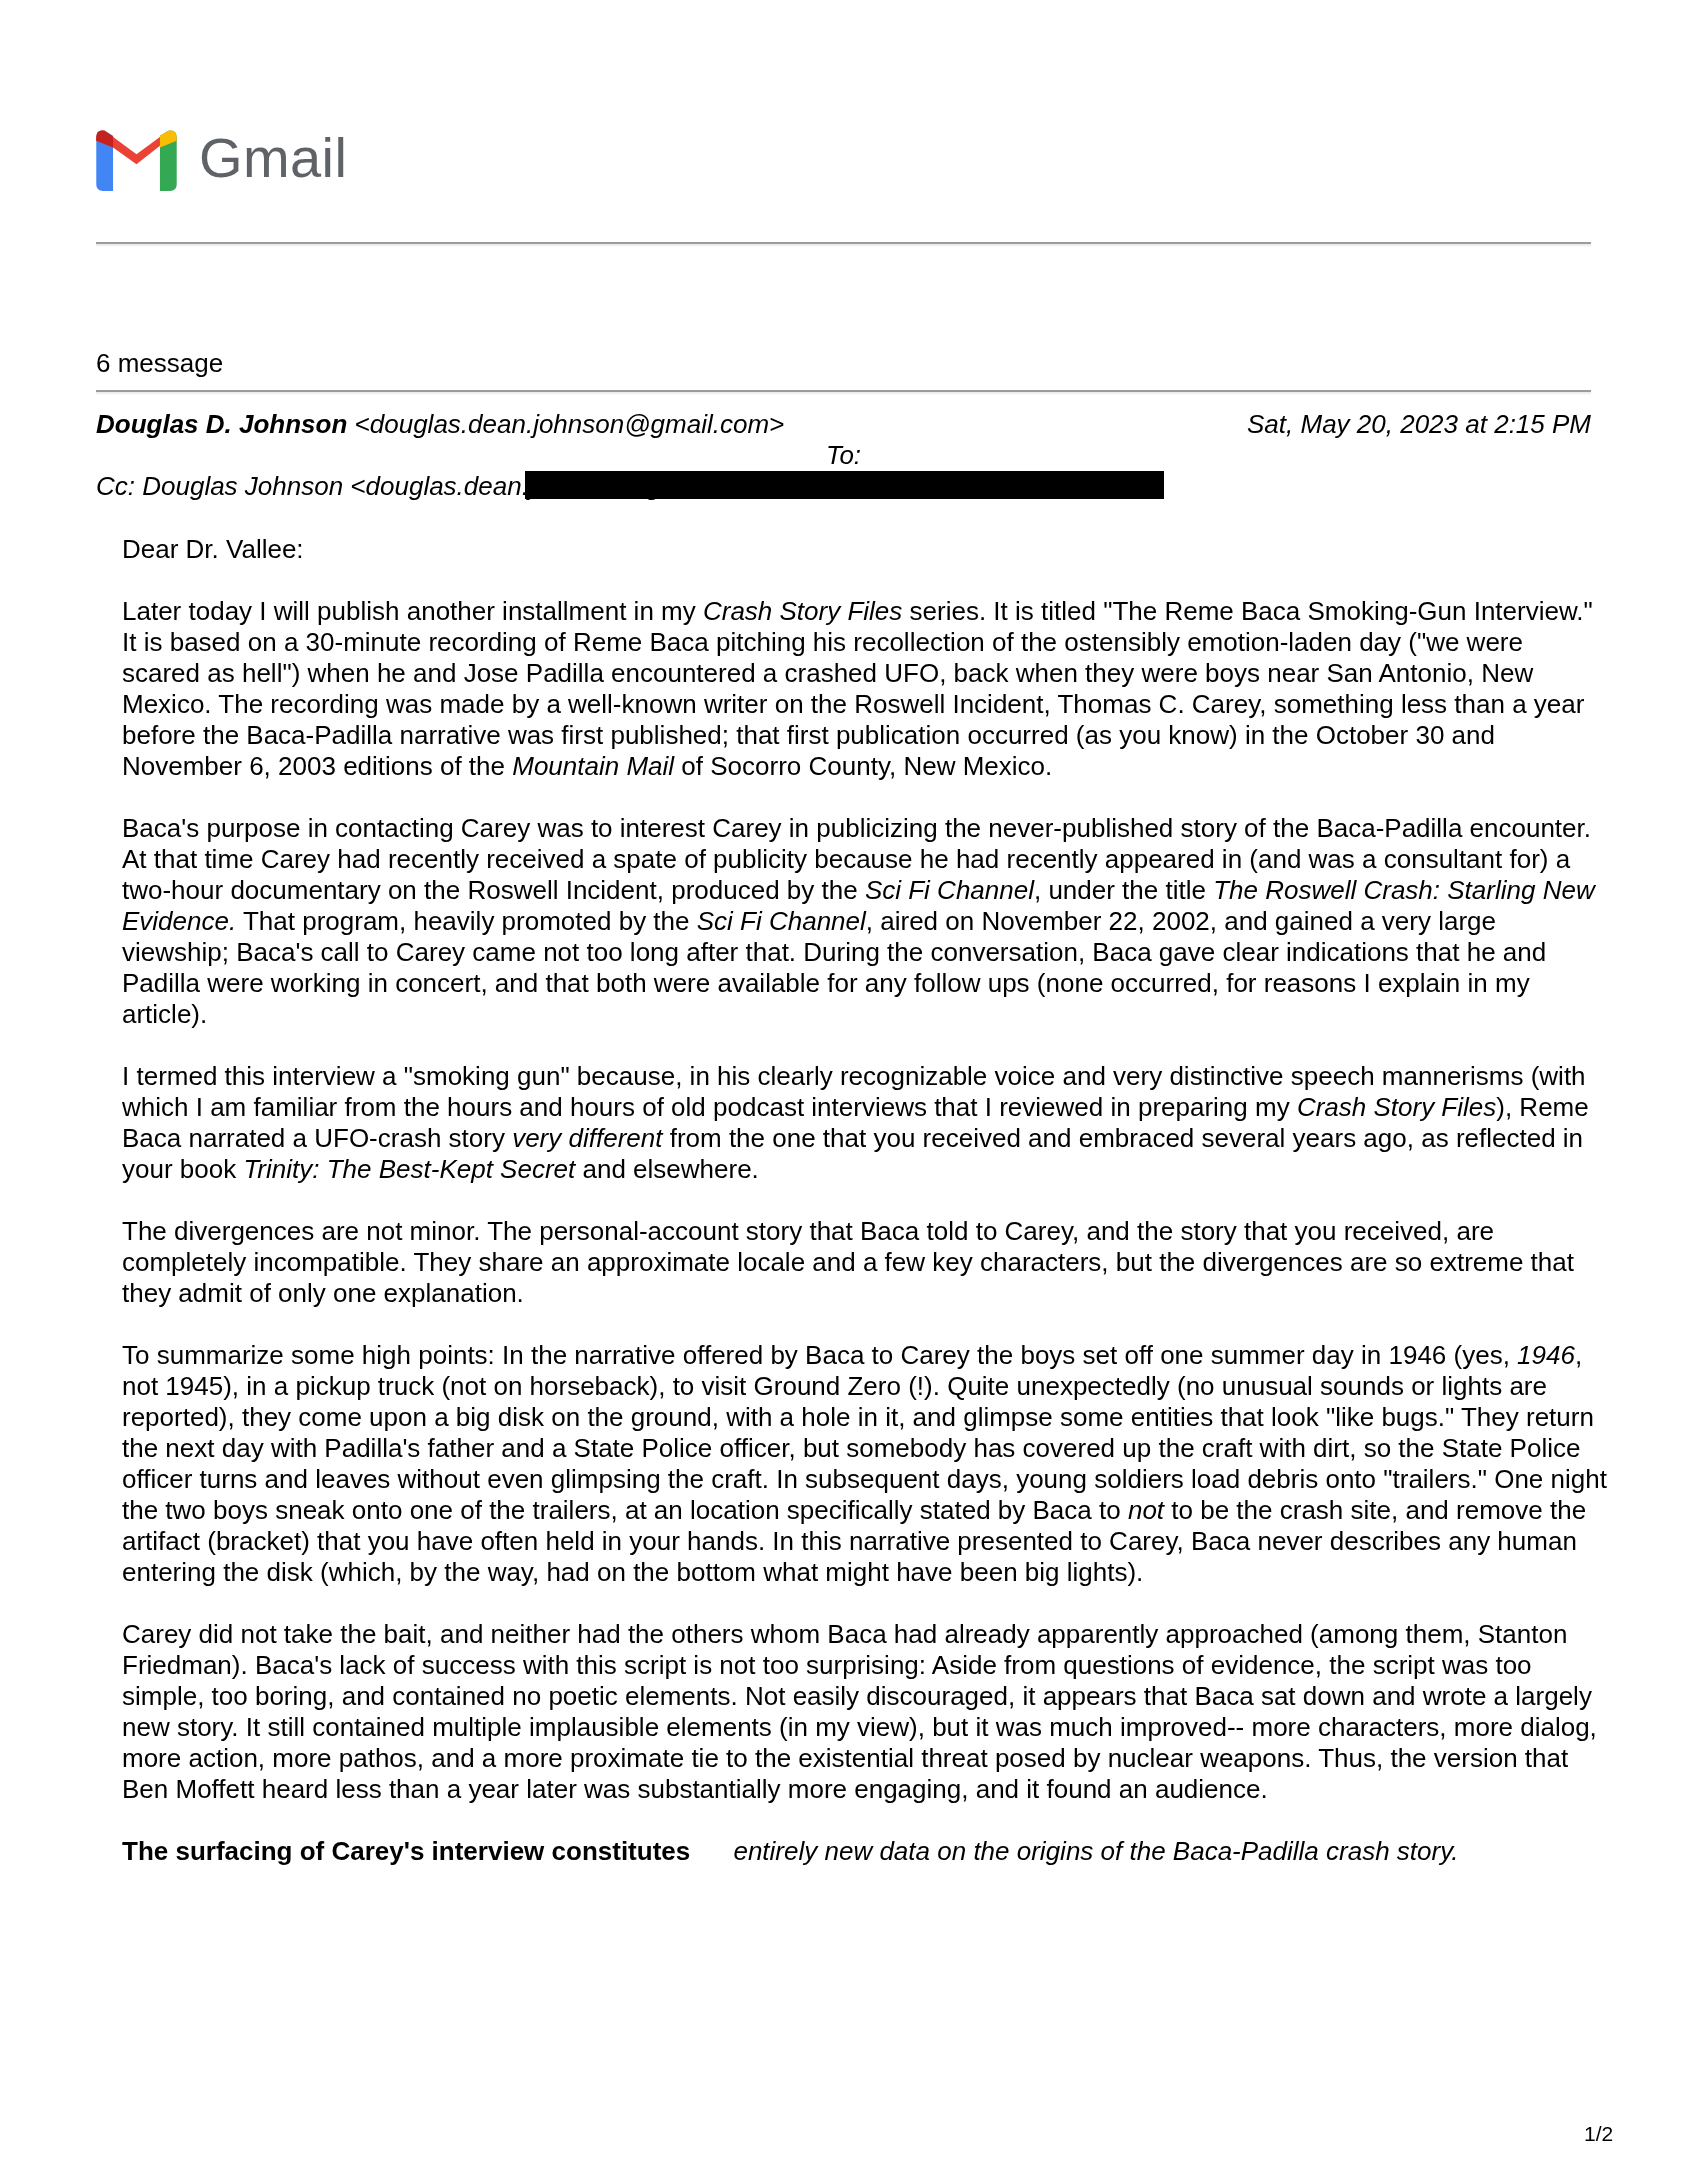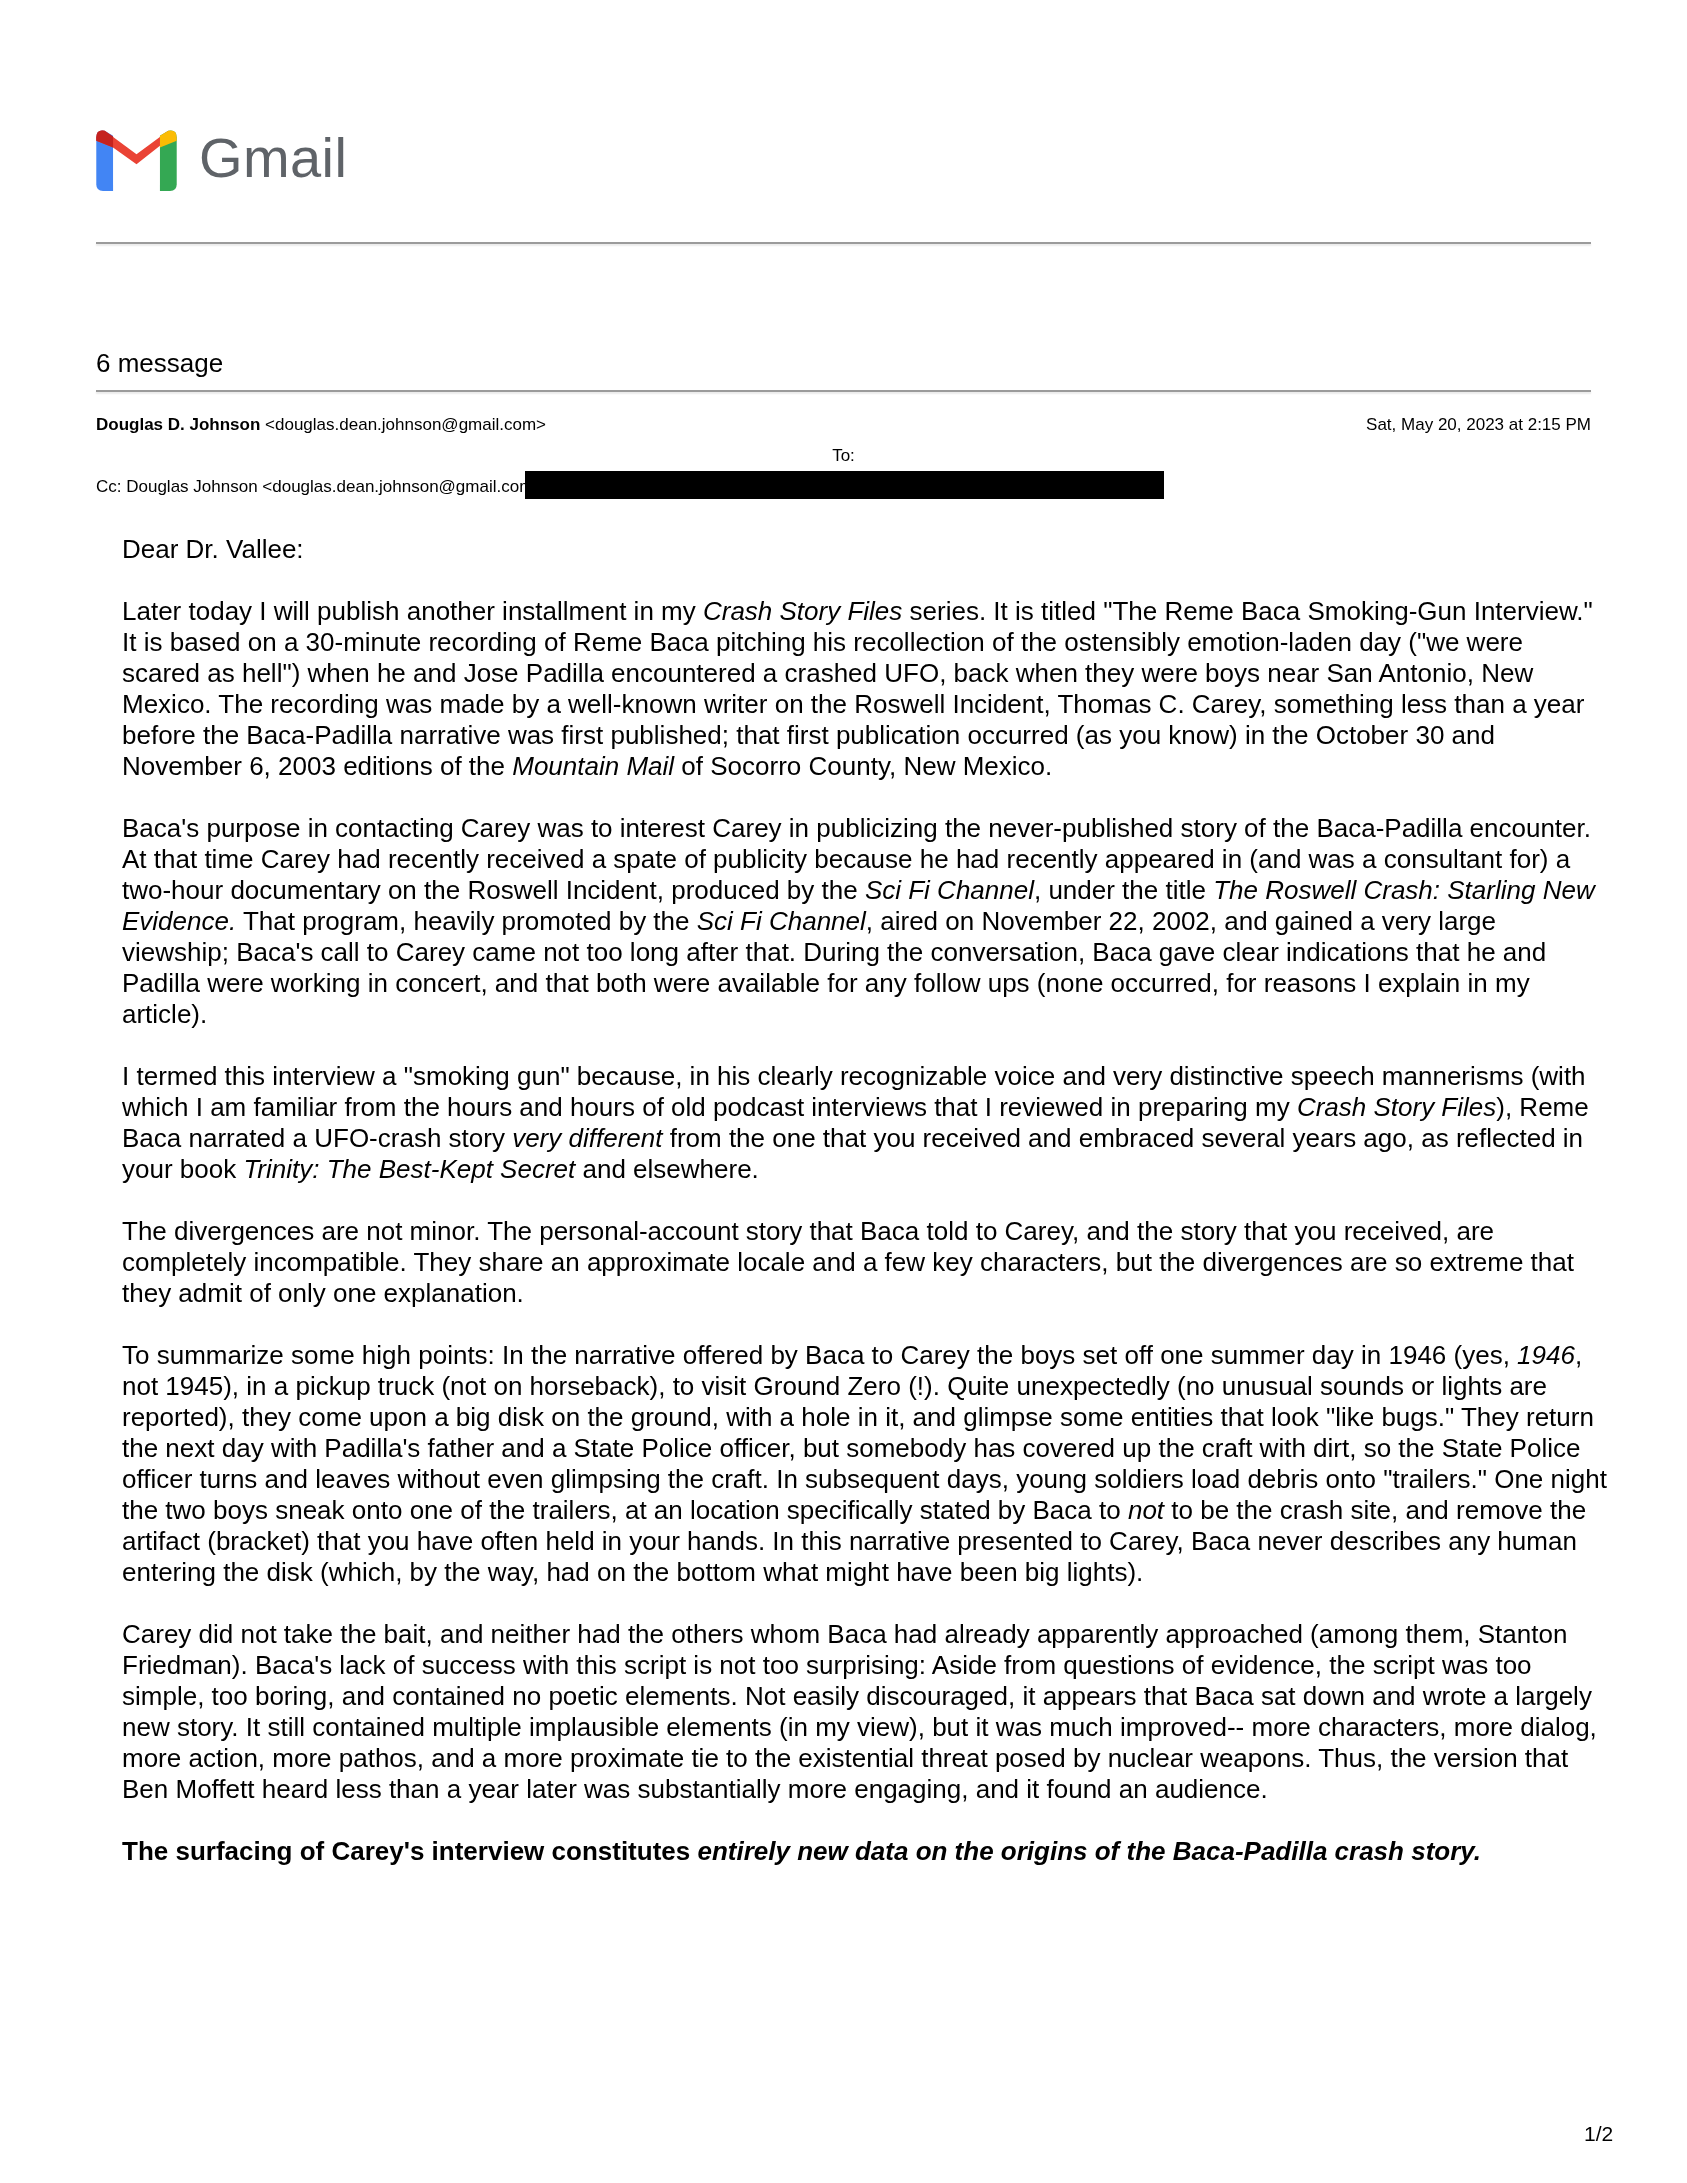--- a/index.html
+++ b/index.html
@@ -7,21 +7,21 @@
          font-family: "Liberation Sans", sans-serif; color: #000; }
   .page { position: absolute; left: 0; top: 4px; width: 1687px; height: 2183px; }
   .logo { position: absolute; left: 96px; top: 123px; height: 66px; display: flex; align-items: center; }
   .logo svg { display: block; }
   .logo-text { font-family: "Liberation Sans", sans-serif; font-size: 56px; color: #5f6368; margin-left: 22px; letter-spacing: 0.4px; line-height: 1; position: relative; top: -1.7px; }
   .rule { position: absolute; left: 96px; width: 1495px; height: 0; border-top: 2.5px solid #9b9b9b; box-shadow: 0 1.7px 1.7px #e6e6e6; }
   .rule.r1 { top: 238px; }
   .rule.r2 { top: 386px; }
   .subject { position: absolute; left: 96px; top: 253px; width: 1502px; font-size: 35px; font-weight: bold; line-height: 43px; }
   .count { position: absolute; left: 96px; top: 344px; font-size: 26px; line-height: 30px; }
-  .hdr { position: absolute; left: 96px; width: 1495px; font-size: 17px; line-height: 31px; }
+  .hdr { position: absolute; left: 96px; width: 1495px; font-size: 26px; line-height: 31px; font-style: italic; }
   .from { top: 405px; }
   .to { top: 436px; display: flex; align-items: center; flex-direction: column; }
   .cc { top: 467px; }
   .date { position: absolute; right: 0; top: 0; }
   .redact { display: inline-block; width: 639px; height: 28px; background: #000; margin-left: 1.7px; }
   .body { position: absolute; left: 122px; top: 530px; width: 1485px; font-size: 26px; line-height: 31px; }
   .body p { margin: 0 0 31px 0; }
   .pagenum { position: absolute; left: 1584px; top: 2118px; font-size: 21px; }
 </style>
 </head>
@@ -59,19 +59,19 @@
 
   <div class="body">
     <p>Dear Dr. Vallee:</p>
     <div id="paras">
         <p><span>Later today I will publish another installment in my </span><span style="font-style: italic;">Crash Story Files</span><span> series. It is titled "The Reme Baca Smoking-Gun Interview." It is based on a 30-minute recording of Reme Baca pitching his recollection of the ostensibly emotion-laden day ("we were scared as hell") when he and Jose Padilla encountered a crashed UFO, back when they were boys near San Antonio, New Mexico. The recording was made by a well-known writer on the Roswell Incident, Thomas C. Carey, something less than a year before the Baca-Padilla narrative was first published; that first publication occurred (as you know) in the October 30 and November 6, 2003 editions of the </span><span style="font-style: italic;">Mountain Mail</span><span> of Socorro County, New Mexico.</span></p>
         <p><span>Baca's purpose in contacting Carey was to interest Carey in publicizing the never-published story of the Baca-Padilla encounter. At that time Carey had recently received a spate of publicity because he had recently appeared in (and was a consultant for) a two-hour documentary on the Roswell Incident, produced by the </span><span style="font-style: italic;">Sci Fi Channel</span><span>, under the title </span><span style="font-style: italic;">The Roswell Crash: Starling New Evidence.</span><span> That program, heavily promoted by the </span><span style="font-style: italic;">Sci Fi Channel</span><span>, aired on November 22, 2002, and gained a very large viewship; Baca's call to Carey came not too long after that. During the conversation, Baca gave clear indications that he and Padilla were working in concert, and that both were available for any follow ups (none occurred, for reasons I explain in my article).</span></p>
         <p><span>I termed this interview a "smoking gun" because, in his clearly recognizable voice and very distinctive speech mannerisms (with which I am familiar from the hours and hours of old podcast interviews that I reviewed in preparing my </span><span style="font-style: italic;">Crash Story Files</span><span>), Reme Baca narrated a UFO-crash story </span><span style="font-style: italic;">very different</span><span> from the one that you received and embraced several years ago, as reflected in your book </span><span style="font-style: italic;">Trinity: The Best-Kept Secret</span><span> and elsewhere.</span></p>
         <p><span>The divergences are not minor. The personal-account story that Baca told to Carey, and the story that you received, are completely incompatible. They share an approximate locale and a few key characters, but the divergences are so extreme that they admit of only one explanation.</span></p>
         <p><span>To summarize some high points: In the narrative offered by Baca to Carey the boys set off one summer day in 1946 (yes, </span><span style="font-style: italic;">1946</span><span>, not 1945), in a pickup truck (not on horseback), to visit Ground Zero (!). Quite unexpectedly (no unusual sounds or lights are reported), they come upon a big disk on the ground, with a hole in it, and glimpse some entities that look "like bugs." They return the next day with Padilla's father and a State Police officer, but somebody has covered up the craft with dirt, so the State Police officer turns and leaves without even glimpsing the craft. In subsequent days, young soldiers load debris onto "trailers." One night the two boys sneak onto one of the trailers, at an location specifically stated by Baca to </span><span style="font-style: italic;">not</span><span> to be the crash site, and remove the artifact (bracket) that you have often held in your hands. In this narrative presented to Carey, Baca never describes any human entering the disk (which, by the way, had on the bottom what might have been big lights).</span></p>
         <p><span>Carey did not take the bait, and neither had the others whom Baca had already apparently approached (among them, Stanton Friedman). Baca's lack of success with this script is not too surprising: Aside from questions of evidence, the script was too simple, too boring, and contained no poetic elements. Not easily discouraged, it appears that Baca sat down and wrote a largely new story. It still contained multiple implausible elements (in my view), but it was much improved-- more characters, more dialog, more action, more pathos, and a more proximate tie to the existential threat posed by nuclear weapons. Thus, the version that Ben Moffett heard less than a year later was substantially more engaging, and it found an audience.</span></p>
-        <p><span style="font-weight: bold;">The surfacing of Carey's interview constitutes </span><span style="font-style: italic; font-weight: bold;">entirely new data on the origins of the Baca-Padilla crash story.</span></p>
+        <p><span style="font-weight: bold;">The surfacing of Carey's interview constitutes </span><span style="font-style: italic; font-weight: normal; margin-left: 36px;">entirely new data on the origins of the Baca-Padilla crash story.</span></p>
       </div>
   </div>
 
   <div class="pagenum">1/2</div>
 </div>
 
 
 </body></html>

